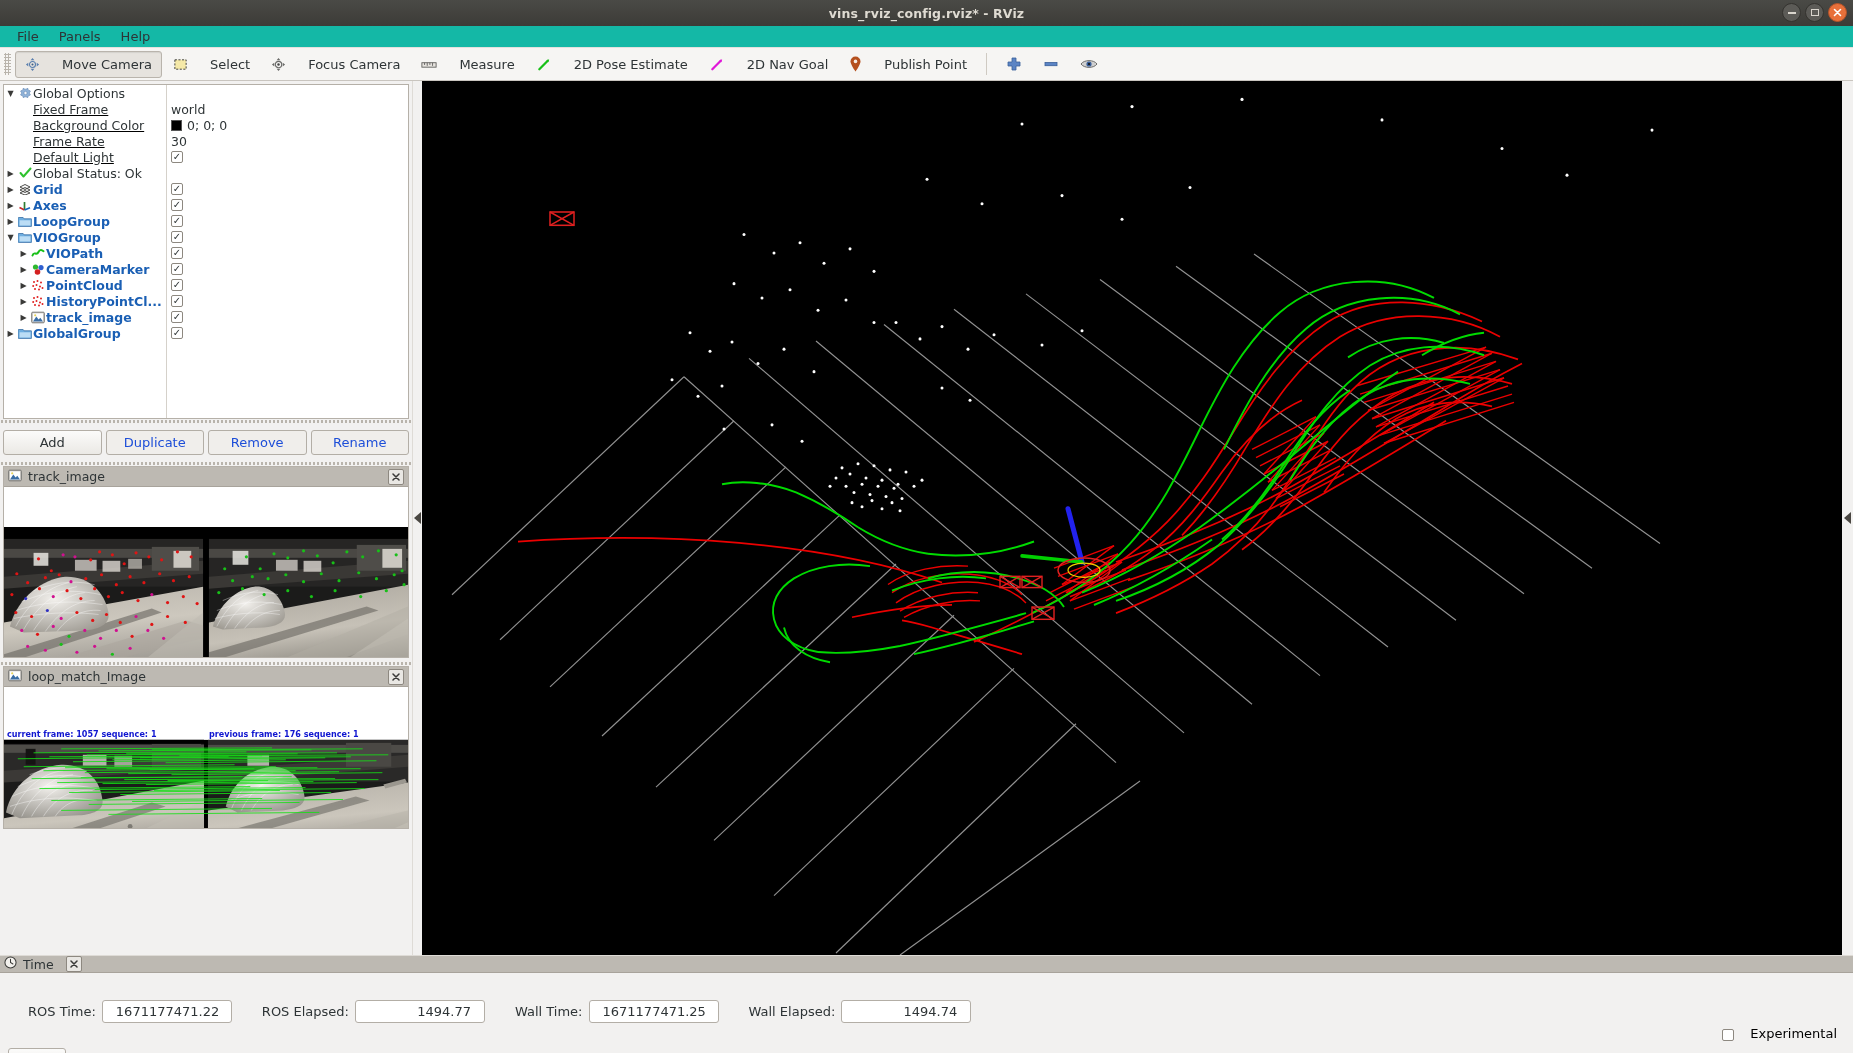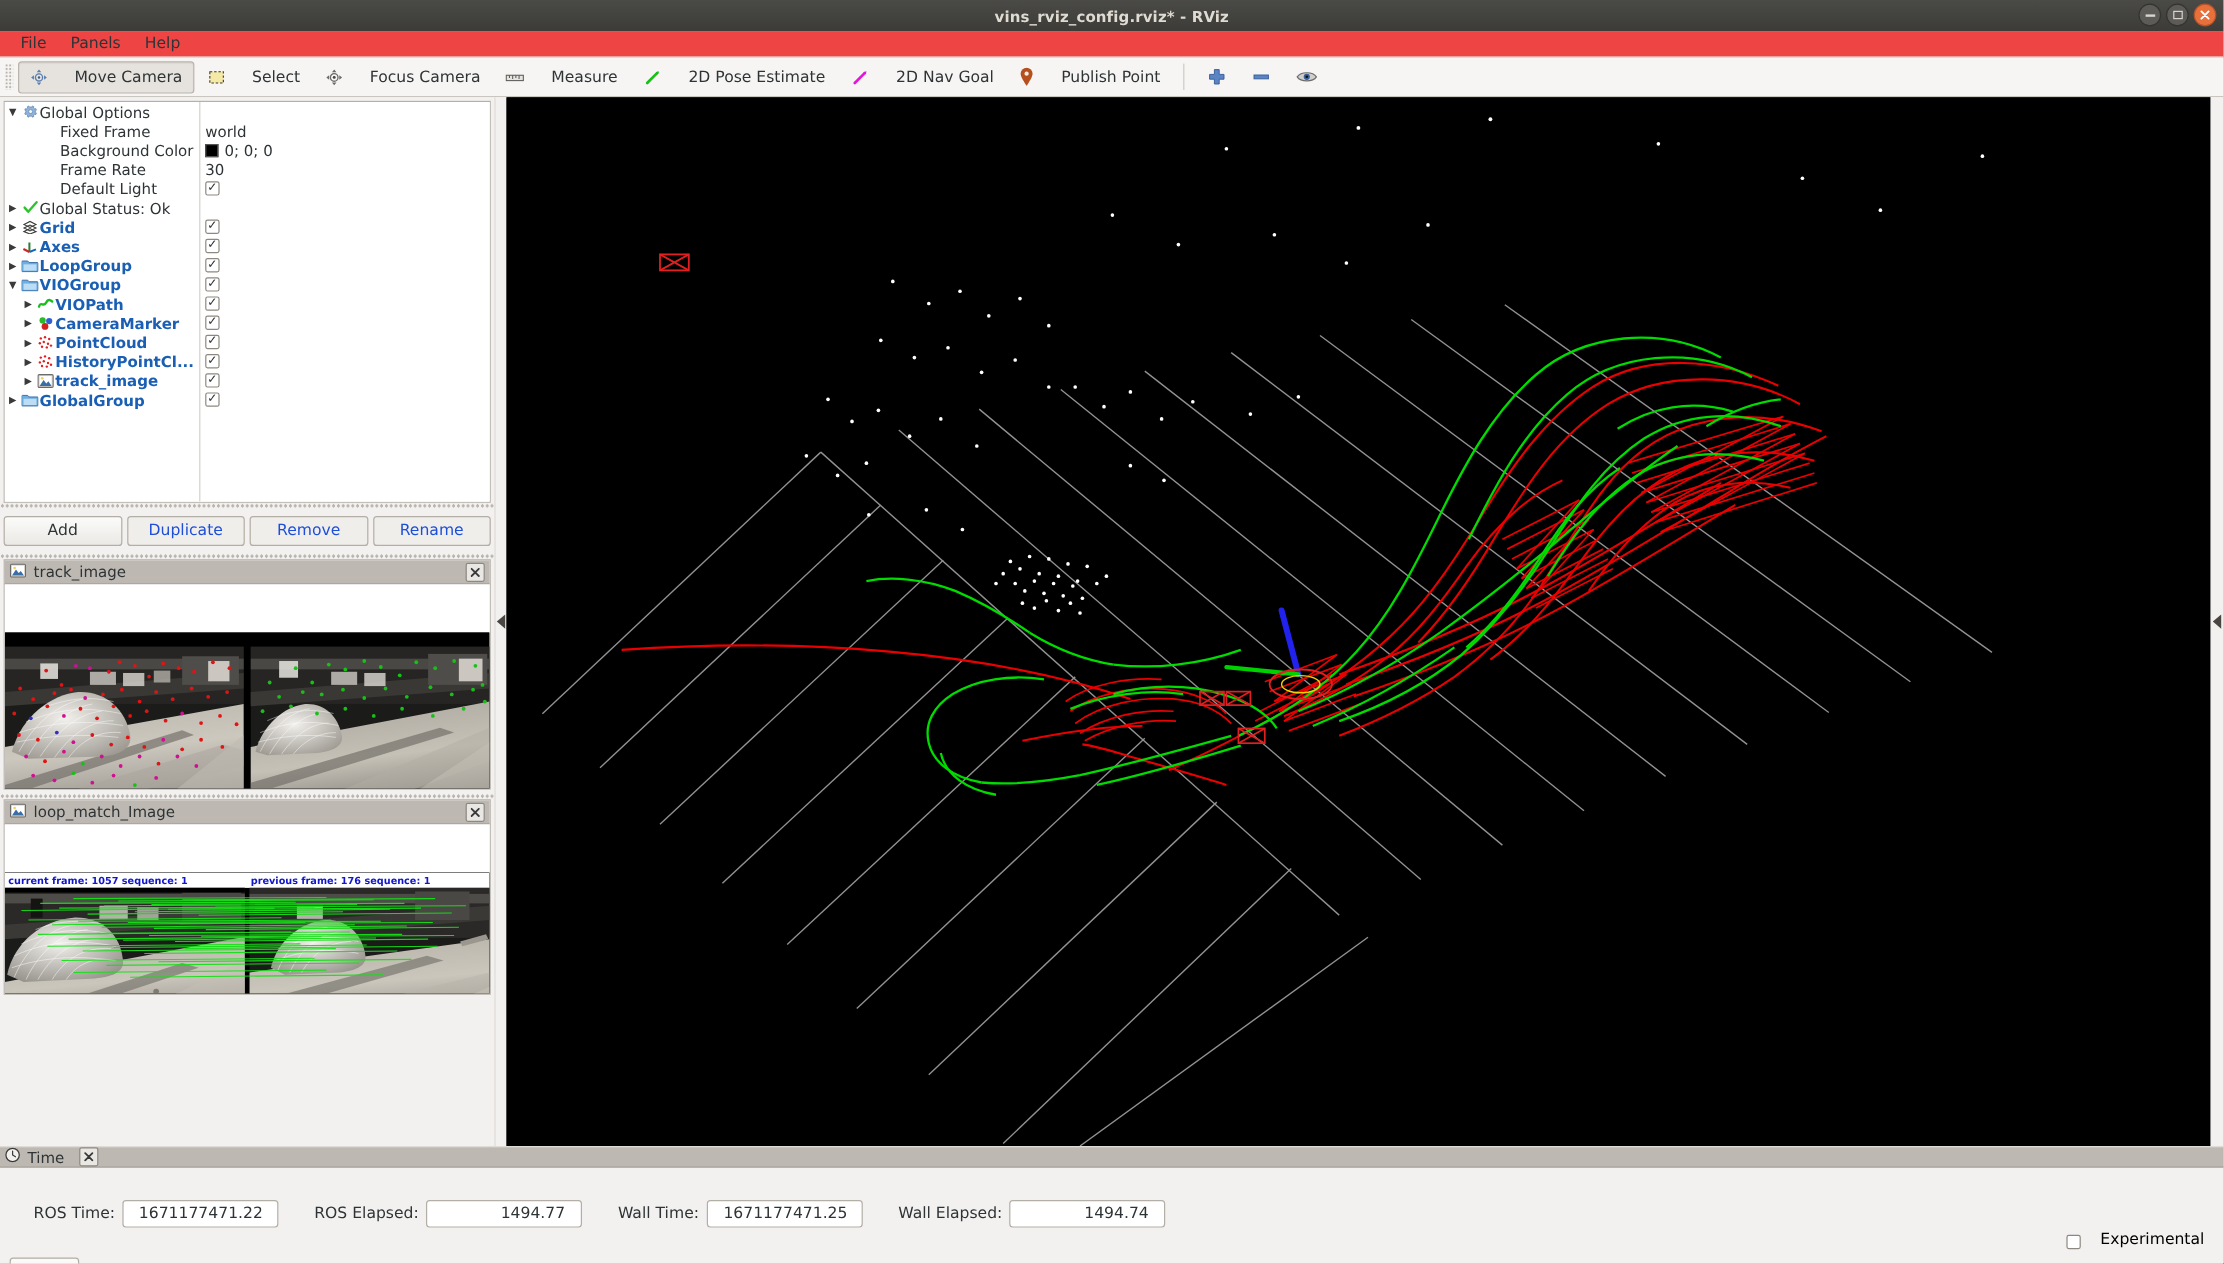--- a/index.html
+++ b/index.html
@@ -31,21 +31,21 @@
     justify-content: center; color: #e6e3dc; font-size: 10px;
     line-height: 1; border: 1px solid #34332f;
   }
   .wbtn.close { background: #e8703a; border-color: #b5532a; }
   .wbtn i { font-style: normal; display:block; }
   .wbtn .bar { width: 8px; height: 2px; background: #d9d5cd; }
   .wbtn .sq  { width: 8px; height: 7px; border: 1.5px solid #d9d5cd; }
 
   
   #menubar {
-    height: 22px; background: #ef4444;
+    height: 22px; background: #14b8a6;
     display: flex; align-items: center;
     padding-left: 8px; gap: 2px;
     border-bottom: 1px solid #e3e1de;
   }
   .menuitem {
     padding: 2px 9px; font-size: 13px; color: #2e3436;
   }
 
   
   #toolbar {
@@ -109,21 +109,21 @@
   .tree-colsplit { position:absolute; left:162px; top:0; bottom:0;
                    width:1px; background:#d5d1ca; }
   .row { display: flex; align-items: center; height: 16px; font-size: 12.5px; }
   .row .nameside { width: 162px; display:flex; align-items:center; overflow:hidden; white-space:nowrap;}
   .row .valside { flex:1; display:flex; align-items:center; padding-left:5px; }
   .twisty { width: 13px; text-align:center; color:#3a3a38; font-size: 8px; flex:none;}
   .ico { width: 16px; height: 14px; flex:none; display:flex; align-items:center; justify-content:center;}
   .lbl { color: #2e3436; }
   .lbl.blue { color: #1a5fb4; font-weight: bold; }
   .indent1 { padding-left: 13px; }
-  .indentNoTwisty { padding-left: 46px; }
+  .indentNoTwisty { padding-left: 29px; text-decoration: underline; }
   .cb {
     width: 12px; height: 12px; border: 1px solid #8d8880; background: #fff;
     border-radius: 2px; display:flex; align-items:center; justify-content:center;
     font-size: 10px; color:#2e3436; line-height:1;
   }
   .swatch { width: 11px; height: 11px; background:#000; border:1px solid #555; margin-right:5px; }
 
   
   #btnrow { display: flex; gap: 4px; padding: 6px 3px 6px 3px; }
   .pbtn {

